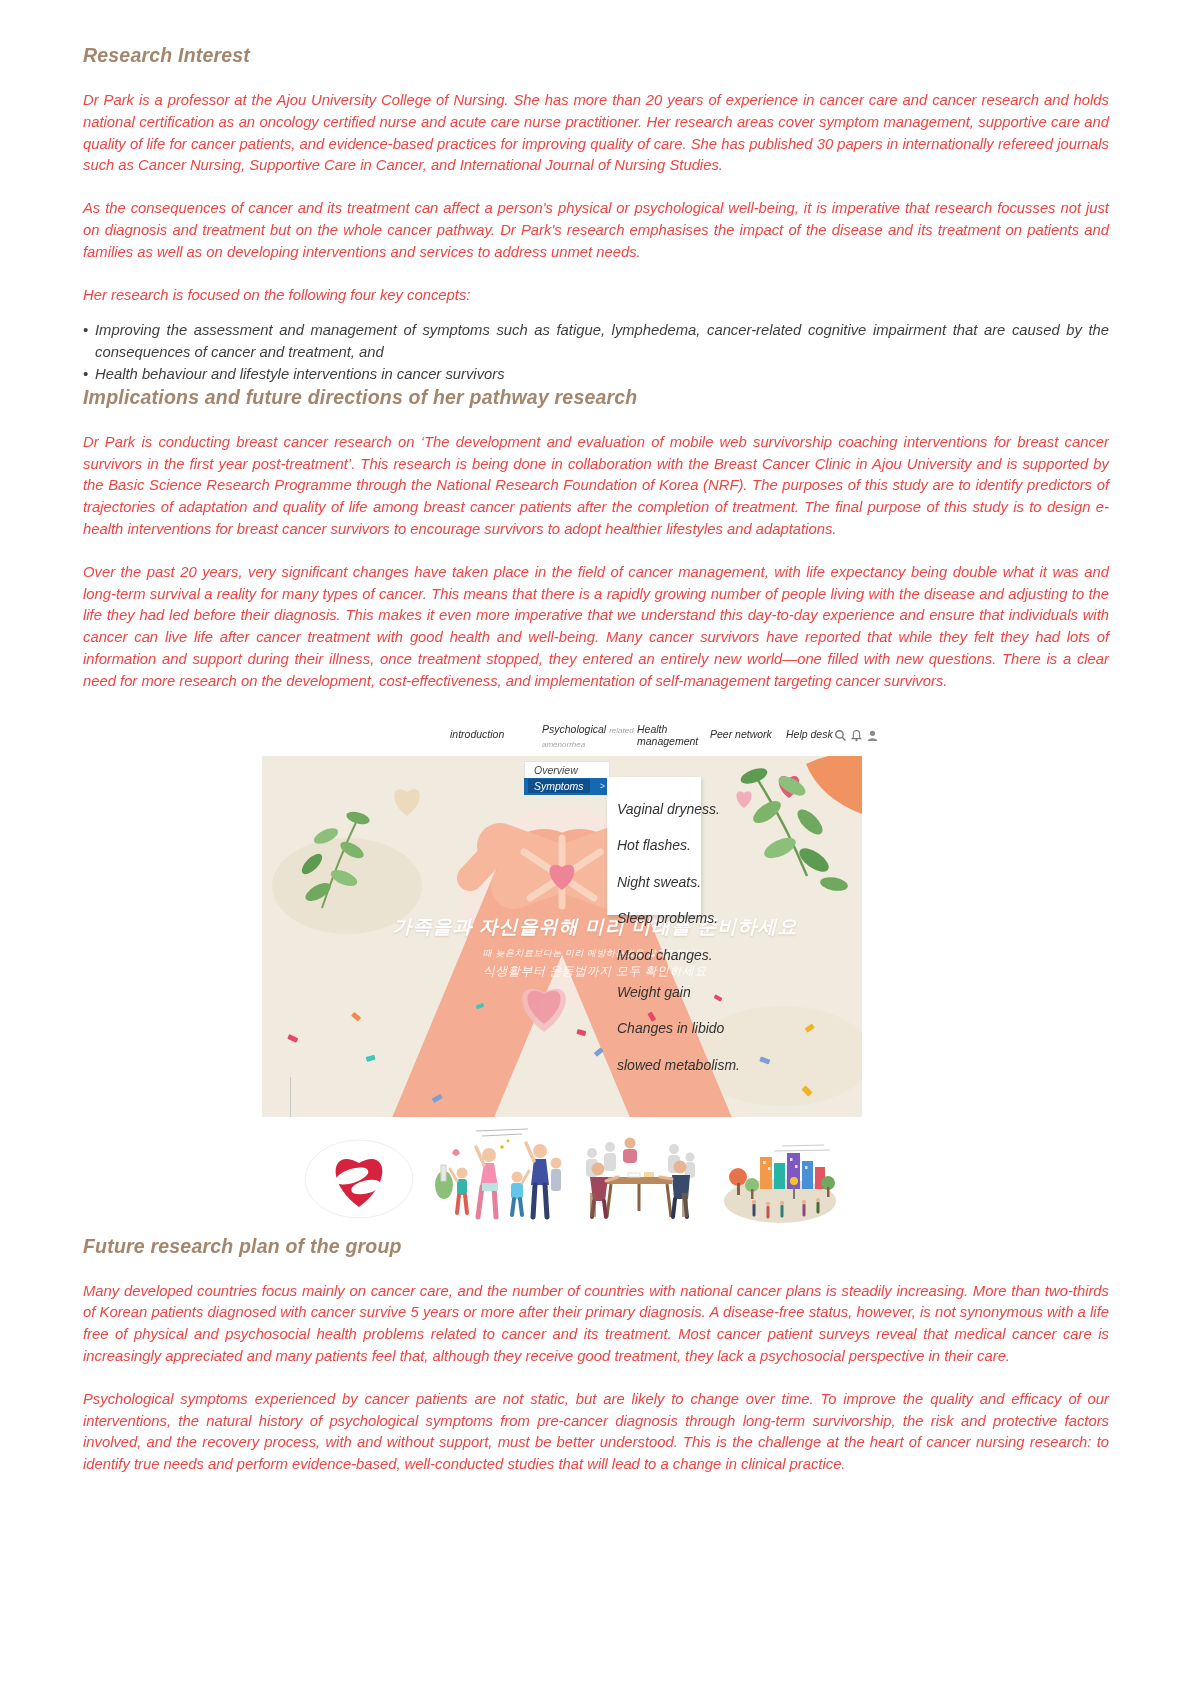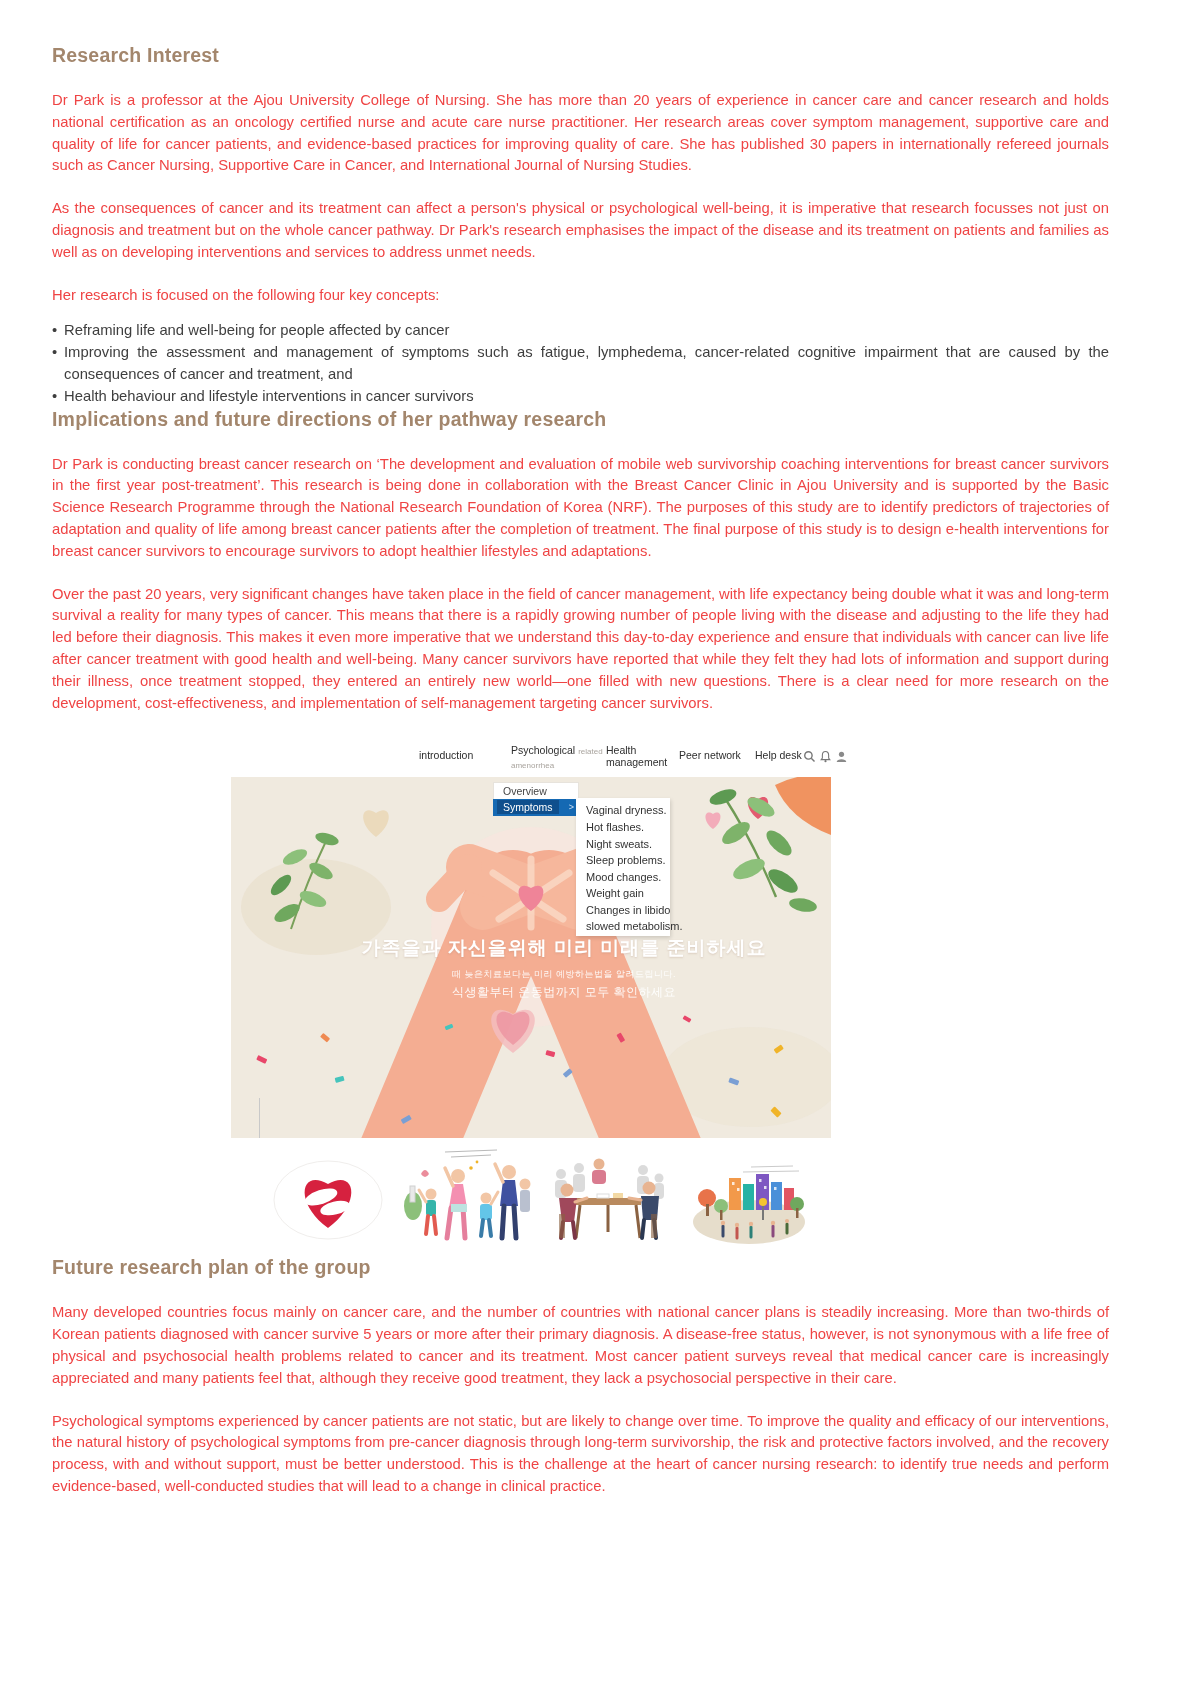--- a/index.html
+++ b/index.html
@@ -2,21 +2,21 @@
 <html><head>
 <meta charset="utf-8">
 <style>
   * { margin:0; padding:0; box-sizing:border-box; }
   html,body { background:#ffffff; }
   body {
     width:1201px; height:1708px; overflow:hidden;
     font-family:"Liberation Sans","DejaVu Sans",sans-serif;
     color:#3d3d3d;
   }
-  .page { padding:44px 92px 0 52px; }
+  .page { padding:44px 92px 0 83px;font-style:italic; }
 
   h2.sec-title {
     font-size:19.5px; font-weight:bold; color:#a3866c;
     letter-spacing:.2px; margin:0 0 23px 0;
   }
   p.body-text {
     font-size:14.8px; line-height:21.8px; text-align:justify;
     margin:0 0 21px 0; color:#ef4444;
   }
   ul.bullets { list-style:none; margin:6px 0 0 0; }
@@ -69,22 +69,22 @@
     background:#1569b3; height:17px; line-height:17px; font-size:10.5px;
     color:#fff; padding-left:4px; position:relative; cursor:pointer;
   }
   .dd-item-symptoms .hl { background:#0f4f8d; padding:1px 6px; }
   .dd-item-symptoms .arrow { position:absolute; right:5px; top:0; font-size:9px; color:#cfe2f4; }
   .dd-submenu {
     position:absolute; top:58px; left:345px; width:94px; height:138px;
     background:#fff; box-shadow:1px 2px 4px rgba(0,0,0,.15); padding-top:4px;
   }
   .dd-sub-item {
-    font-size:11px; color:#333; line-height:16.6px; padding-left:10px;
-    white-space:nowrap; cursor:pointer;
+    font-size:14px; color:#333; line-height:16.6px; padding-left:10px;
+    white-space:nowrap; cursor:pointer;margin-top:20px;
   }
 
   .quick-menu {
     position:absolute; top:398px; left:315px; width:245px; height:14px;
     background:#f6ccd1; color:#fff; font-size:7.5px; letter-spacing:2.2px;
     line-height:14px; padding-left:19px; cursor:pointer;
   }
   .fig-vline { position:absolute; left:28px; top:358px; width:1px; height:122px; background:#c9c9c9; }
 
   .fig-strip { position:absolute; top:398px; left:0; width:600px; height:118px; background:#fff; }
@@ -98,21 +98,20 @@
 </head>
 <body>
 
 <div class="page">
 
   <h2 class="sec-title">Research Interest</h2>
   <p class="body-text">Dr Park is a professor at the Ajou University College of Nursing. She has more than 20 years of experience in cancer care and cancer research and holds national certification as an oncology certified nurse and acute care nurse practitioner. Her research areas cover symptom management, supportive care and quality of life for cancer patients, and evidence-based practices for improving quality of care. She has published 30 papers in internationally refereed journals such as Cancer Nursing, Supportive Care in Cancer, and International Journal of Nursing Studies.</p>
   <p class="body-text">As the consequences of cancer and its treatment can affect a person's physical or psychological well-being, it is imperative that research focusses not just on diagnosis and treatment but on the whole cancer pathway. Dr Park's research emphasises the impact of the disease and its treatment on patients and families as well as on developing interventions and services to address unmet needs.</p>
   <p class="body-text" style="margin-bottom:14px;">Her research is focused on the following four key concepts:</p>
   <ul class="bullets">
-    <li>Reframing life and well-being for people affected by cancer</li>
     <li>Improving the assessment and management of symptoms such as fatigue, lymphedema, cancer-related cognitive impairment that are caused by the consequences of cancer and treatment, and</li>
     <li>Health behaviour and lifestyle interventions in cancer survivors</li>
   </ul>
 
   <h2 class="sec-title sec2-title">Implications and future directions of her pathway research</h2>
   <p class="body-text">Dr Park is conducting breast cancer research on ‘The development and evaluation of mobile web survivorship coaching interventions for breast cancer survivors in the first year post-treatment’. This research is being done in collaboration with the Breast Cancer Clinic in Ajou University and is supported by the Basic Science Research Programme through the National Research Foundation of Korea (NRF). The purposes of this study are to identify predictors of trajectories of adaptation and quality of life among breast cancer patients after the completion of treatment. The final purpose of this study is to design e-health interventions for breast cancer survivors to encourage survivors to adopt healthier lifestyles and adaptations.</p>
   <p class="body-text">Over the past 20 years, very significant changes have taken place in the field of cancer management, with life expectancy being double what it was and long-term survival a reality for many types of cancer. This means that there is a rapidly growing number of people living with the disease and adjusting to the life they had led before their diagnosis. This makes it even more imperative that we understand this day-to-day experience and ensure that individuals with cancer can live life after cancer treatment with good health and well-being. Many cancer survivors have reported that while they felt they had lots of information and support during their illness, once treatment stopped, they entered an entirely new world—one filled with new questions. There is a clear need for more research on the development, cost-effectiveness, and implementation of self-management targeting cancer survivors.</p>
 
   <div class="figure">
 

